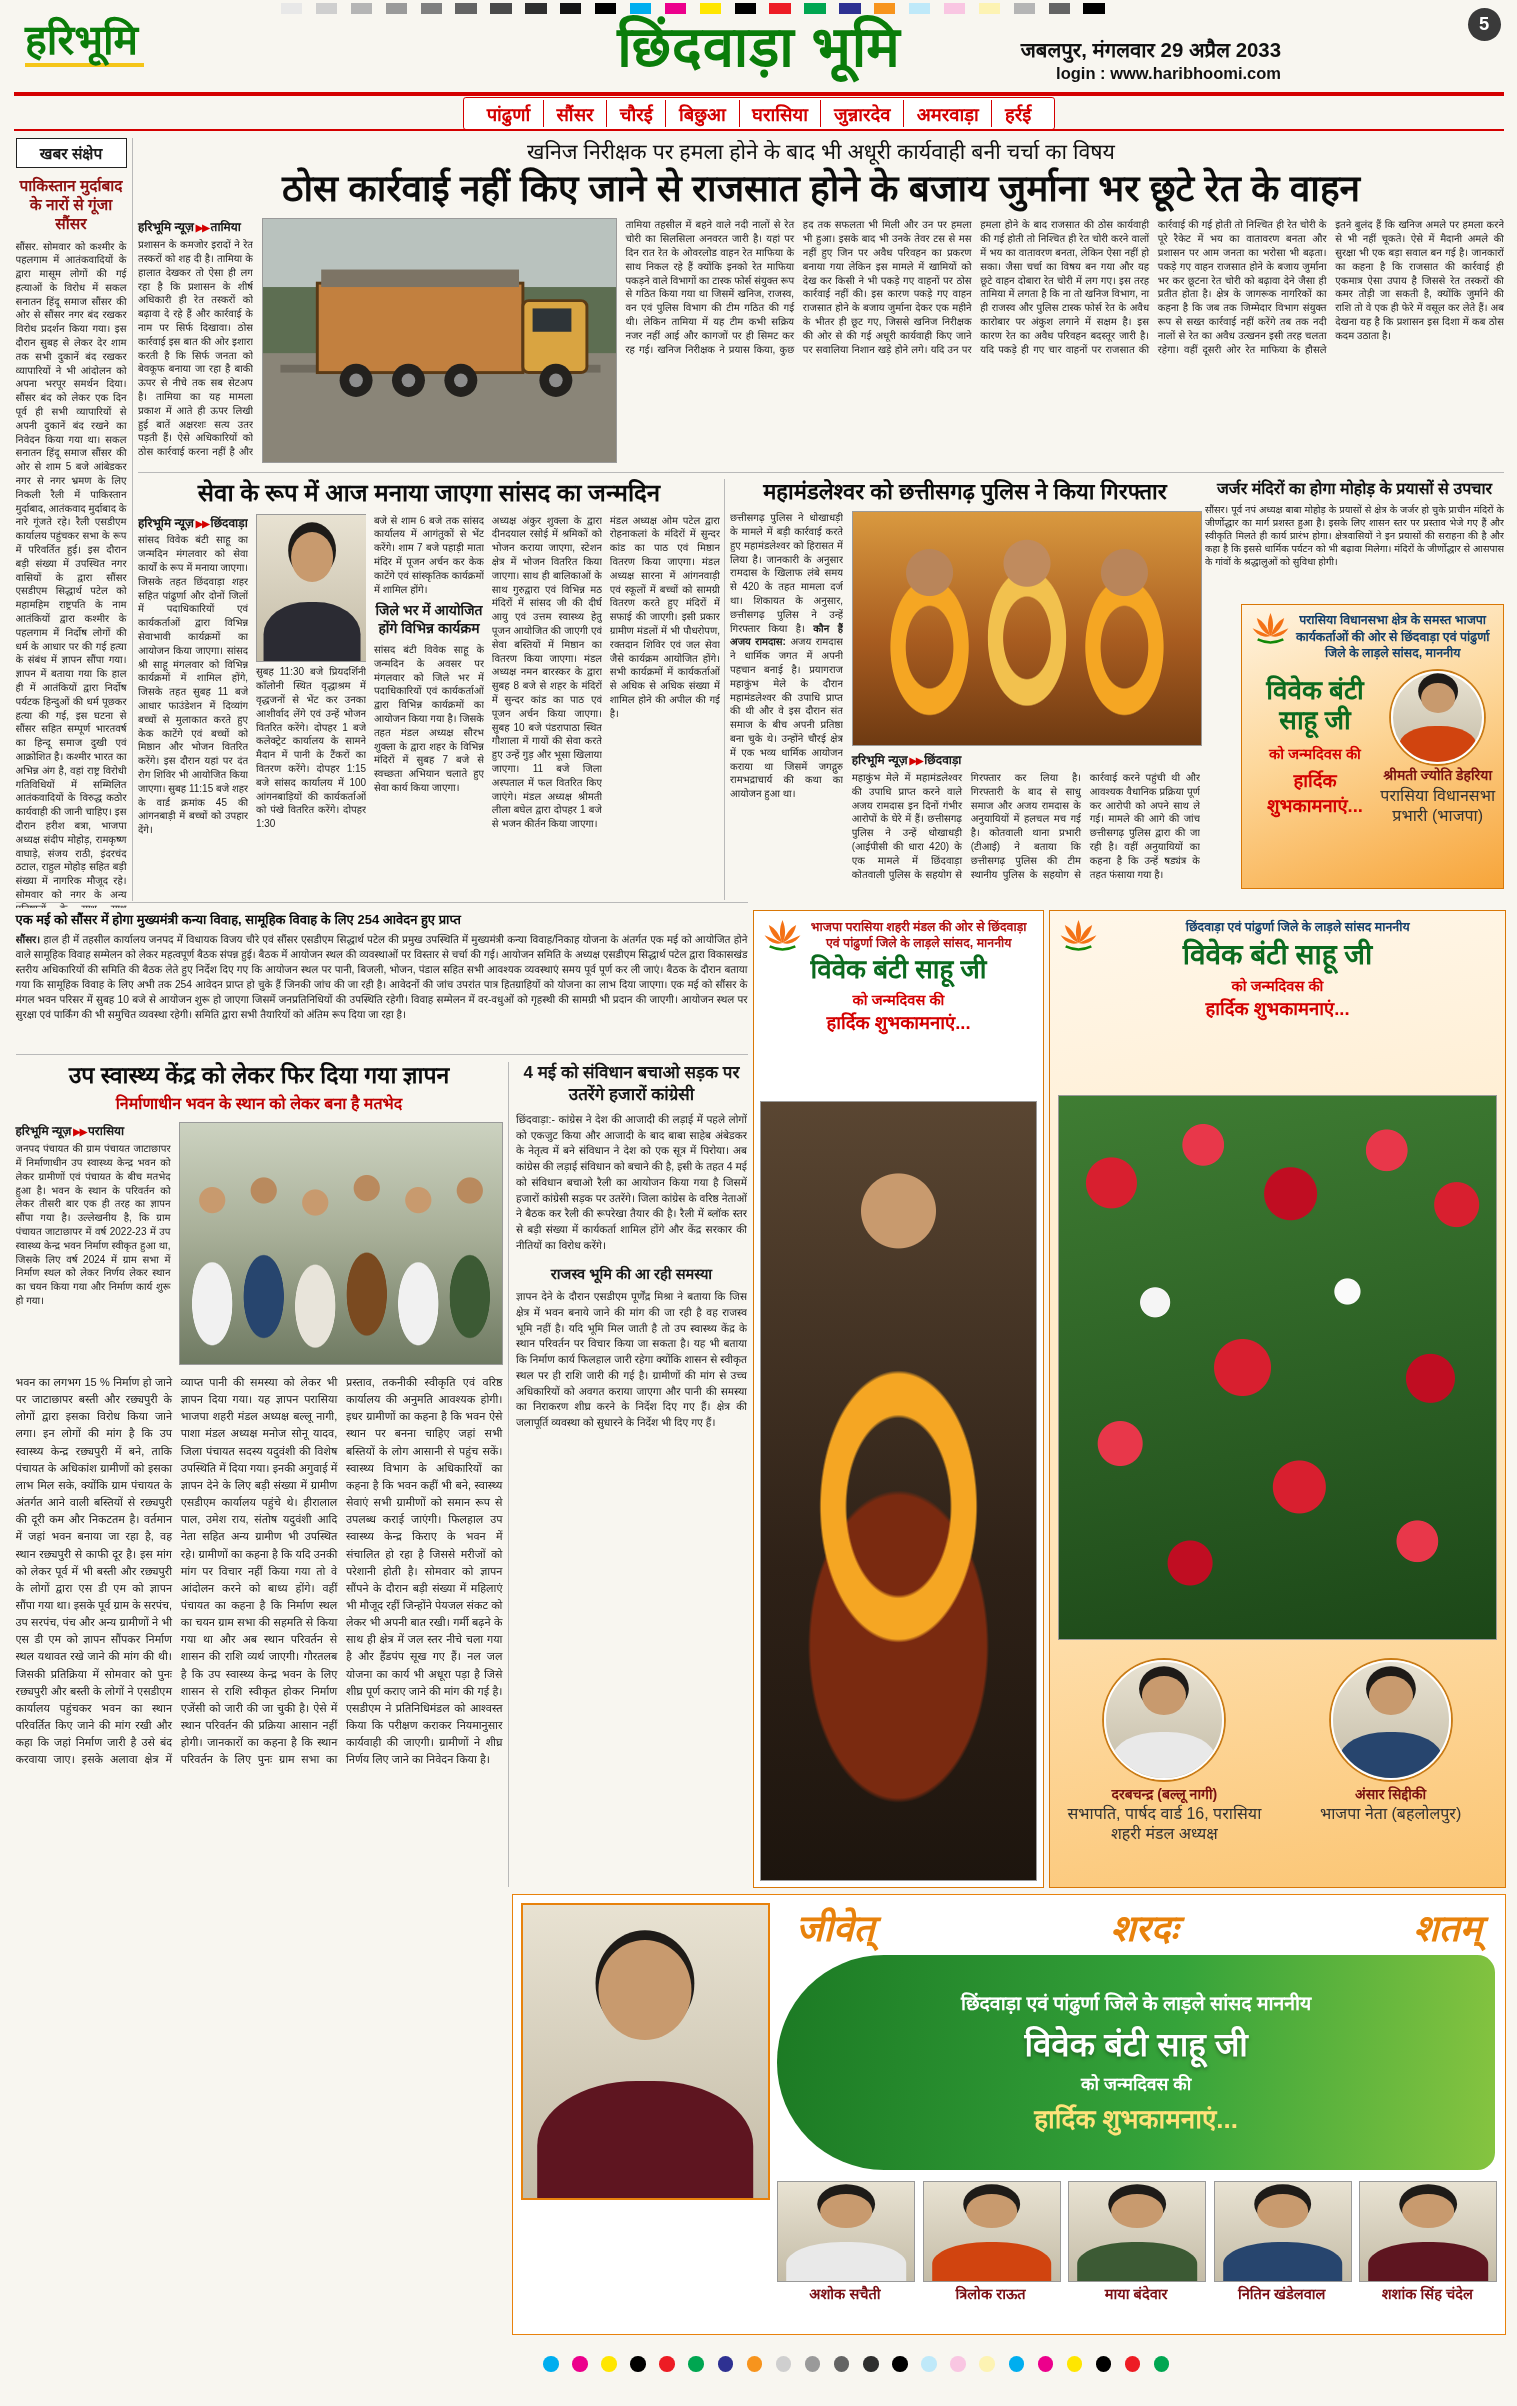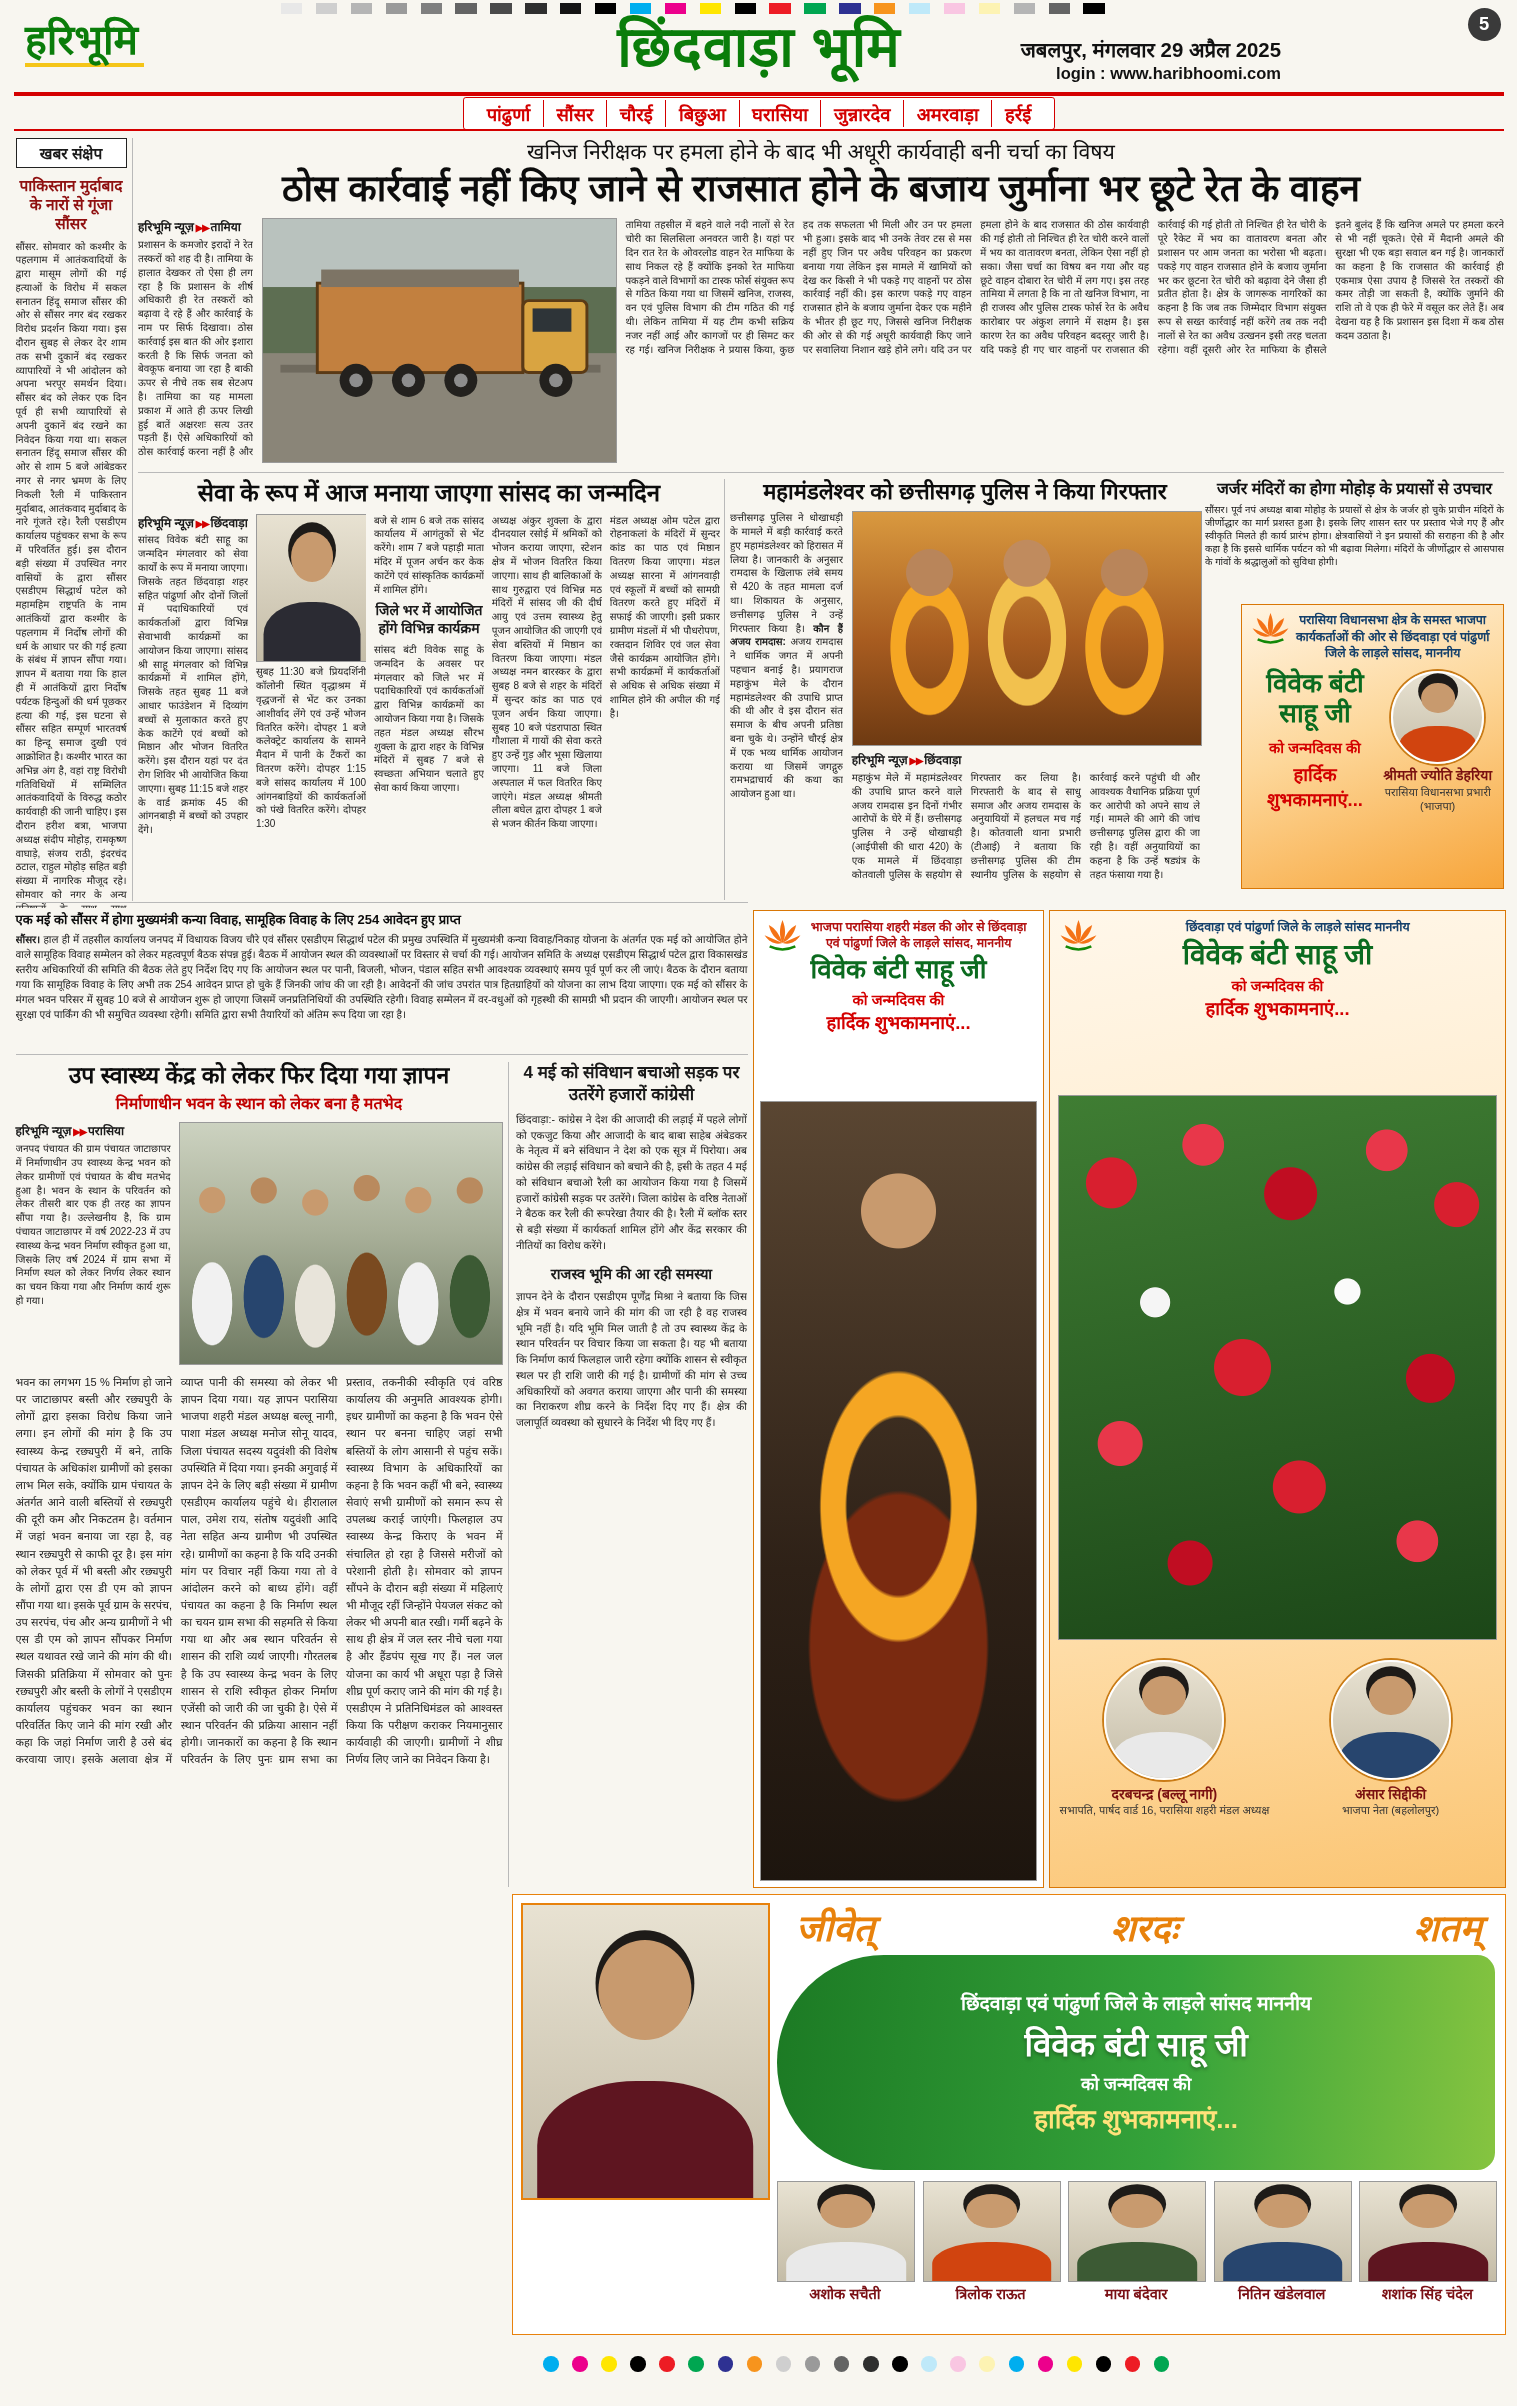--- a/index.html
+++ b/index.html
@@ -136,21 +136,21 @@
   .ad-name{font-size:26px;font-weight:800;color:#0b6b1f;text-align:center;line-height:1.15;}
   .ad-w1{font-size:14.6px;font-weight:700;color:#d40000;text-align:center;margin-top:3.9px;}
   .ad-w2{font-size:18.4px;font-weight:800;color:#d40000;text-align:center;}
   .lotus{position:absolute;top:5.8px;left:7.8px;width:41px;height:35px;}
   #ad-jyoti{margin-top:7.8px;height:283px;margin-left:36px;}
   .jy-row{display:flex;padding:1.9px 7.8px;}
   .jy-left{flex:1;display:flex;flex-direction:column;justify-content:center;gap:3.9px;}
   .jy-right{width:115px;flex:none;text-align:center;}
   .jy-right .cphoto{width:89px;height:89px;margin:3.9px auto;}
   .end-name{font-size:14px;font-weight:800;color:#7a1010;line-height:1.2;}
-  .end-title{font-size:11px;color:#333;line-height:1.25;margin-top:1.9px;}
+  .end-title{font-size:16px;color:#333;line-height:1.25;margin-top:1.9px;}
 
   #ad-mandal{position:absolute;left:753px;top:910px;width:289px;height:976px;background:#fff;}
   #ad-mandal .ad-intro{color:#b31212;}
   #ad-mandal .tallph{position:absolute;left:5.8px;right:5.8px;top:190px;bottom:5.8px;border:1px solid #999;}
 
   #ad-district{position:absolute;left:1049px;top:910px;width:455px;height:976px;background:linear-gradient(170deg,#fff7ea,#ffe4b8 60%,#fbc573);}
   #ad-district .ad-name{font-size:28px;}
   #ad-district .flow{position:absolute;left:7.8px;right:7.8px;top:184px;height:543px;border:1px solid #9a9a9a;}
   .end-row{position:absolute;left:7.8px;right:7.8px;bottom:7.8px;height:225px;display:flex;gap:13px;}
   .end-cell{flex:1;text-align:center;padding-top:5.8px;}
@@ -212,21 +212,21 @@
       <i class="rm ct1"></i>
       <i class="rm ct2"></i>
       <i class="rm ct3"></i>
       <i class="rm cg3"></i>
       <i class="rm cg6"></i>
       <i class="rm cK"></i>
   </div>
 
   <div class="masthead"><span>हरिभूमि</span></div>
   <div class="edition-wrap"><span class="edition">छिंदवाड़ा भूमि</span></div>
-  <div class="dateline">जबलपुर, मंगलवार 29 अप्रैल 2025</div>
+  <div class="dateline">जबलपुर, मंगलवार 29 अप्रैल 2033</div>
   <div class="login">login : www.haribhoomi.com</div>
   <div class="page-circle">5</div>
   <div class="rule r1"></div>
   <div class="navwrap">
     <div class="nav-box">
       <span class="nav-item">पांढुर्णा</span>
       <span class="nav-item">सौंसर</span>
       <span class="nav-item">चौरई</span>
       <span class="nav-item">बिछुआ</span>
       <span class="nav-item">घरासिया</span>

